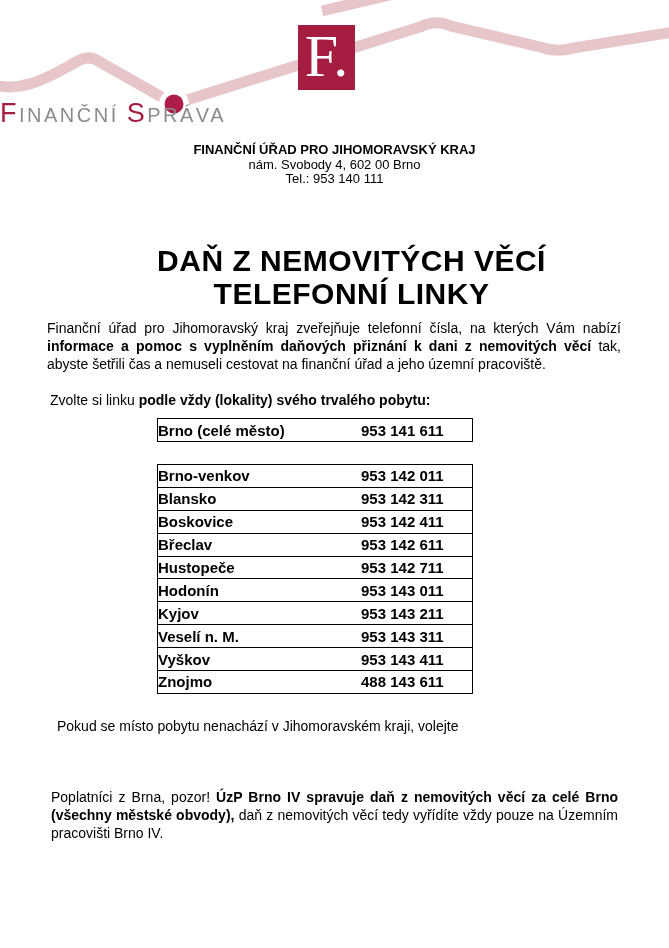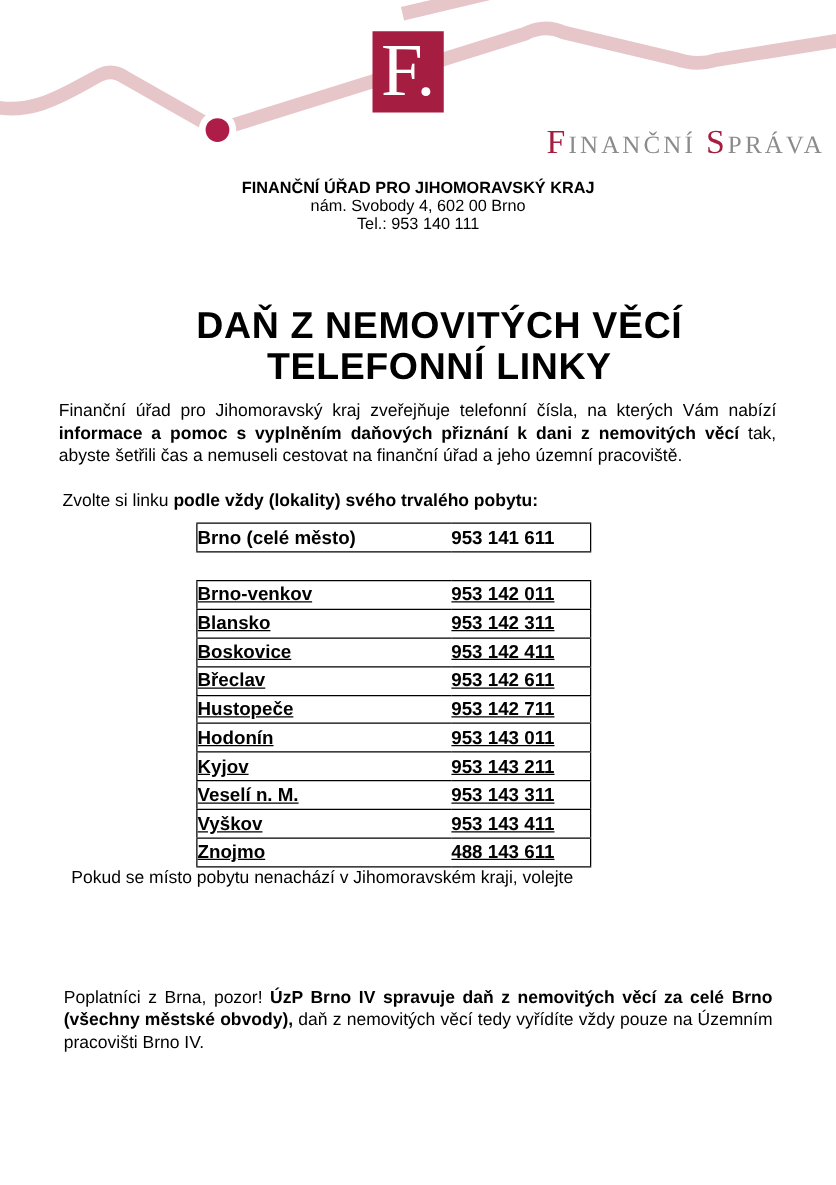--- a/index.html
+++ b/index.html
@@ -10,58 +10,58 @@
   .wave-svg{position:absolute;left:0;top:0;}
   .logo-square{
     position:absolute;left:298px;top:25px;width:57px;height:65px;
     background:#a51e41;display:flex;align-items:center;justify-content:center;
   }
   .logo-letter{
     font-family:"Liberation Serif","DejaVu Serif",serif;
     color:#fff;font-size:60px;line-height:60px;padding-bottom:4px;
   }
   .brand{
-    position:absolute;left:0;top:98px;width:660px;text-align:right;
-    font-family:Liberation Serif, serif;
+    position:absolute;left:0;top:98px;width:660px;text-align:left;
+    font-family:Liberation Sans, sans-serif;
     font-size:20px;letter-spacing:2.5px;color:#8b8b8b;white-space:nowrap;
   }
   .brand .cap{font-size:27px;color:#a51e41;}
   .brand .wordgap{display:inline-block;width:8px;}
   .office-header{
     position:absolute;left:0;top:143px;width:100%;text-align:center;
     font-size:13px;line-height:14.5px;
   }
   .office-header .office{font-weight:bold;}
   .doc-title{
     position:absolute;left:0;top:227px;width:100%;margin:17px;text-align:center;
     font-size:30px;line-height:33px;font-weight:bold;letter-spacing:0.5px;
   }
   .para{
     position:absolute;margin:0;font-size:14px;line-height:18px;
   }
   .intro{left:47px;top:319px;width:574px;text-align:justify;}
   .choose{left:50px;top:391px;width:590px;}
-  .pokud{left:57px;top:692px;width:590px;}
+  .pokud{left:57px;top:717px;width:590px;}
   .footer-note{left:51px;top:788px;width:567px;text-align:justify;}
   b{font-weight:bold;}
   table.tbl{
     position:absolute;left:157px;width:314px;border-collapse:collapse;
     border:1px solid #000;table-layout:fixed;padding-left:48px;
   }
   table.tbl td{
     border-top:1px solid #000;border-bottom:1px solid #000;
     font-size:15px;font-weight:bold;padding:0;vertical-align:middle;
     white-space:nowrap;overflow:hidden;
   }
   td.place{width:203px;padding-left:7px;}
   td.phone{width:111px;}
   .tbl-brno{top:418px;}
   .tbl-brno td{height:22px;}
   .tbl-main{top:464px;}
-  .tbl-main td{height:21.9px;text-decoration:underline;}
+  .tbl-main td{height:21.9px;}
   .tbl-fu{top:742px;}
   .tbl-fu td{height:24px;}
 </style>
 </head>
 <body>
 
 <div class="page">
 
   <svg class="wave-svg" width="669" height="135" viewBox="0 0 669 135">
     <path d="M -10 84 C 25 95 55 73 80 60 Q 90 55 100 62 L 174 104 L 420 27 Q 436 19 451 26 L 540 47 Q 557 53 573 48 L 680 31" fill="none" stroke="#e7c6ca" stroke-width="11"></path>

